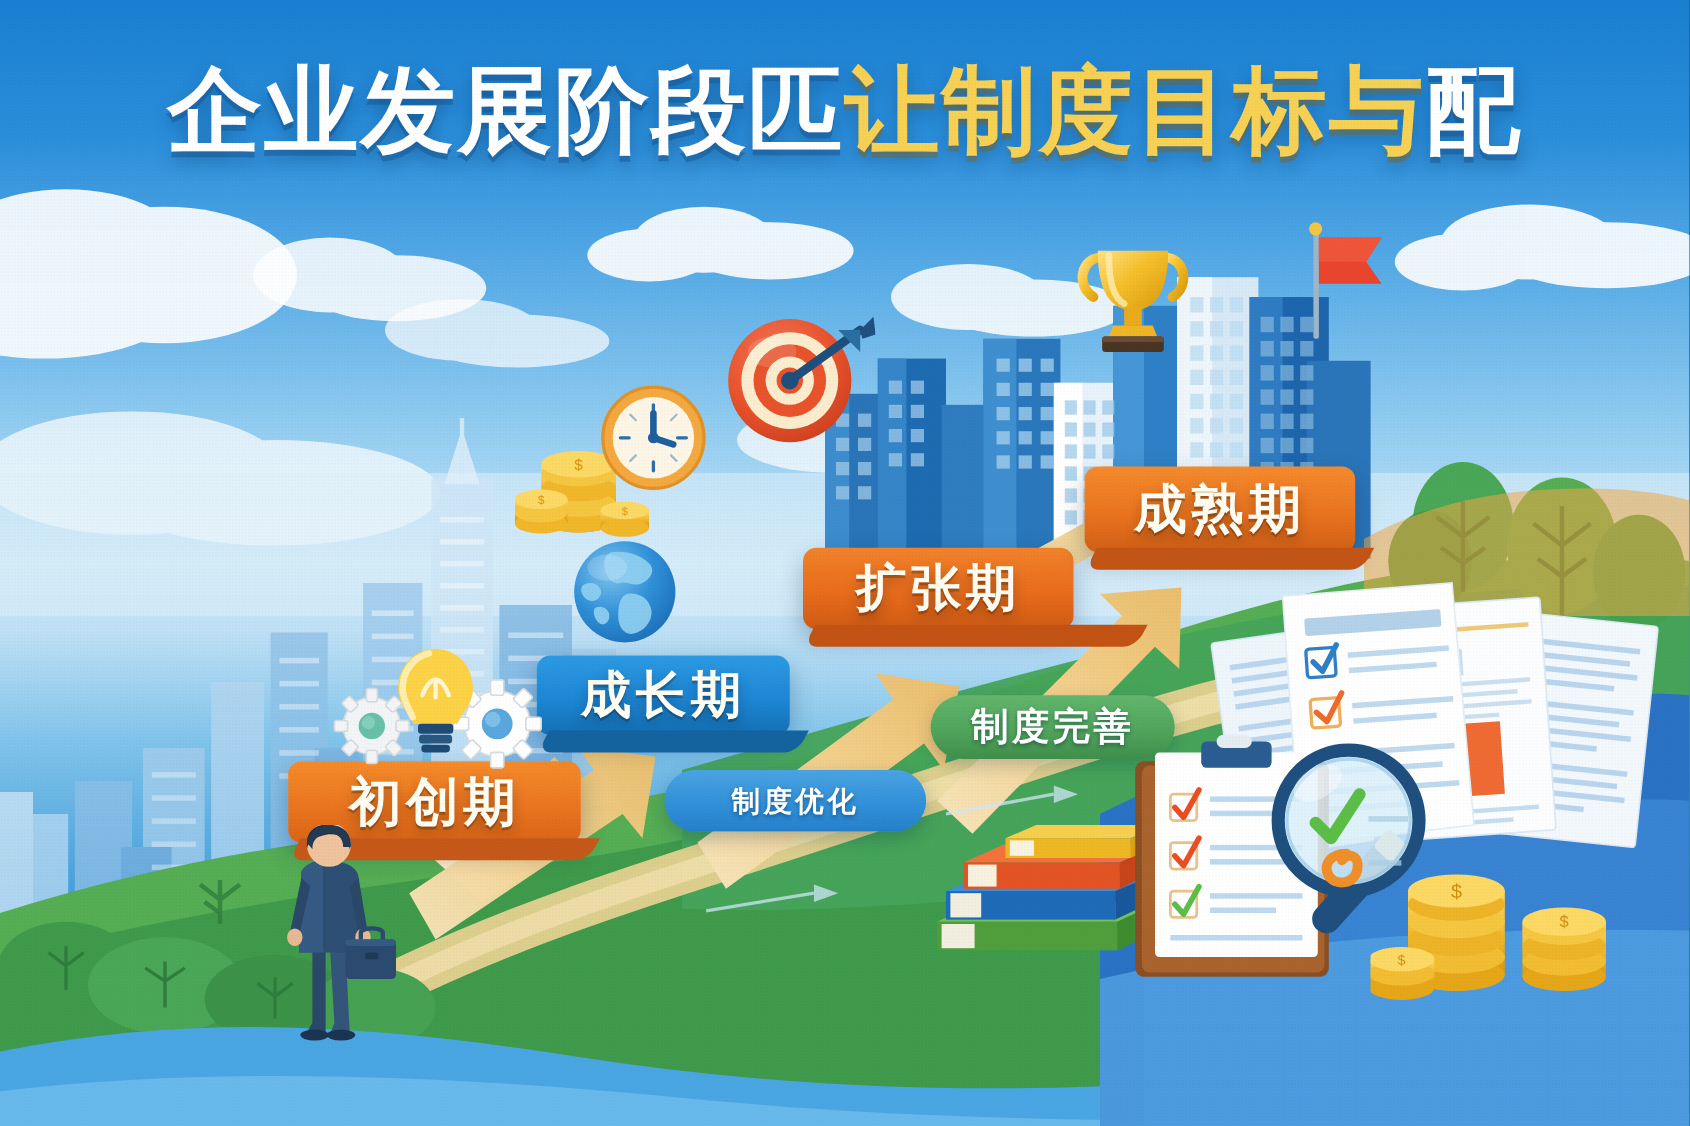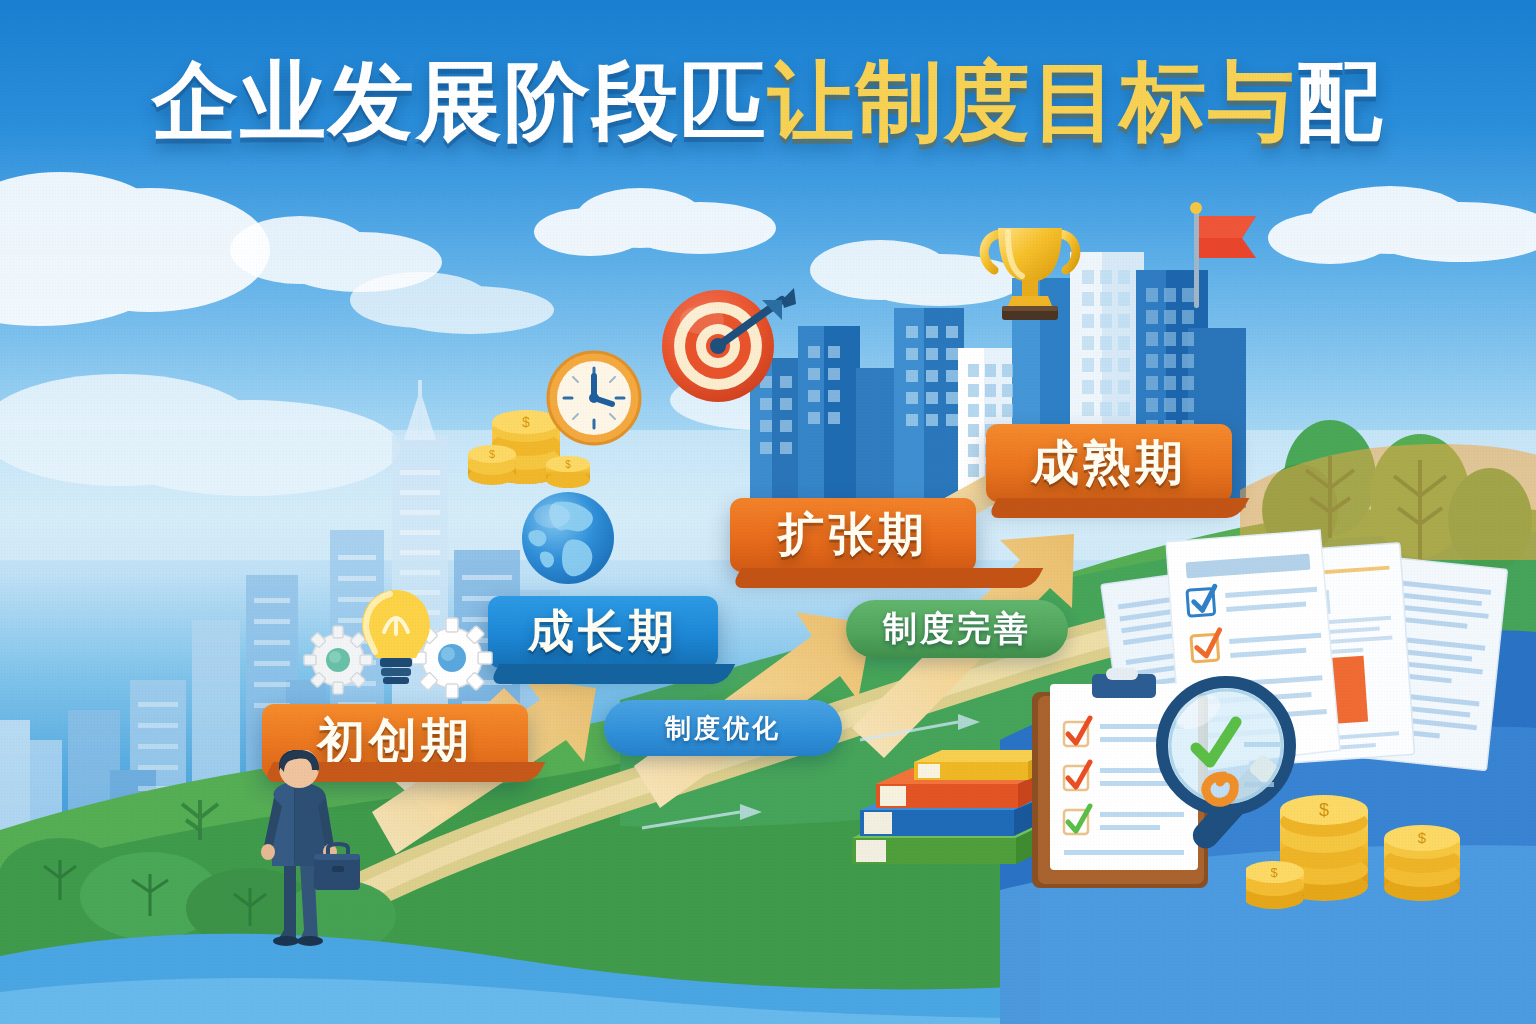--- a/index.html
+++ b/index.html
@@ -404,21 +404,21 @@
 
     <g stroke="#cfe7f7" stroke-width="3" fill="none" opacity="0.75">
       <path d="M642,828 L740,812"></path>
       <polygon points="740,804 762,812 740,820" fill="#cfe7f7" stroke="none"></polygon>
       <path d="M860,740 L958,722"></path>
       <polygon points="958,714 980,722 958,730" fill="#cfe7f7" stroke="none"></polygon>
     </g>
   </svg>
 
   <div class="stage" style="left:262px;top:692px;width:266px;height:74px;">
-    <div class="slab" style="width:266px;height:74px;background:linear-gradient(180deg,#f58b2b 0%,#ea7620 55%,#d96416 100%);margin-top:12px;">
+    <div class="slab" style="width:266px;height:74px;background:linear-gradient(180deg,#f58b2b 0%,#ea7620 55%,#d96416 100%);">
       <span class="lbl" style="font-size:48px;">初创期</span>
     </div>
     <div class="side" style="background:#c6581a;"></div>
   </div>
 
   <div class="stage" style="left:488px;top:596px;width:230px;height:72px;">
     <div class="slab" style="width:230px;height:72px;background:linear-gradient(180deg,#2d9ae4 0%,#1d87d6 55%,#146fb4 100%);">
       <span class="lbl" style="font-size:46px;">成长期</span>
     </div>
     <div class="side" style="background:#14639f;"></div>
@@ -438,21 +438,21 @@
     <div class="side" style="background:#c25516;"></div>
   </div>
 
 
   <div class="pill" style="left:604px;top:700px;width:238px;height:56px;font-size:26px;
               background:linear-gradient(180deg,#4aa3e2 0%,#2f8fd8 60%,#2580c9 100%);
               box-shadow:0 6px 16px rgba(0,40,80,.25);">
     <span>制度优化</span>
   </div>
 
-  <div class="pill" style="left:846px;top:600px;width:222px;height:58px;font-size:34px;
+  <div class="pill" style="left:846px;top:632px;width:222px;height:58px;font-size:34px;
               background:linear-gradient(180deg,#62b56c 0%,#4fa35a 60%,#3f8e4b 100%);
               box-shadow:0 6px 16px rgba(0,40,80,.22);">
     <span>制度完善</span>
   </div>
 
   <svg class="icon" style="left:300px;top:582px;width:200px;height:120px;" viewBox="0 0 200 120">
 
     <g transform="translate(38,78)">
       <g fill="#f2f4f6" stroke="#d6dbe0" stroke-width="1.5">
         <circle cx="0" cy="0" r="26"></circle>

